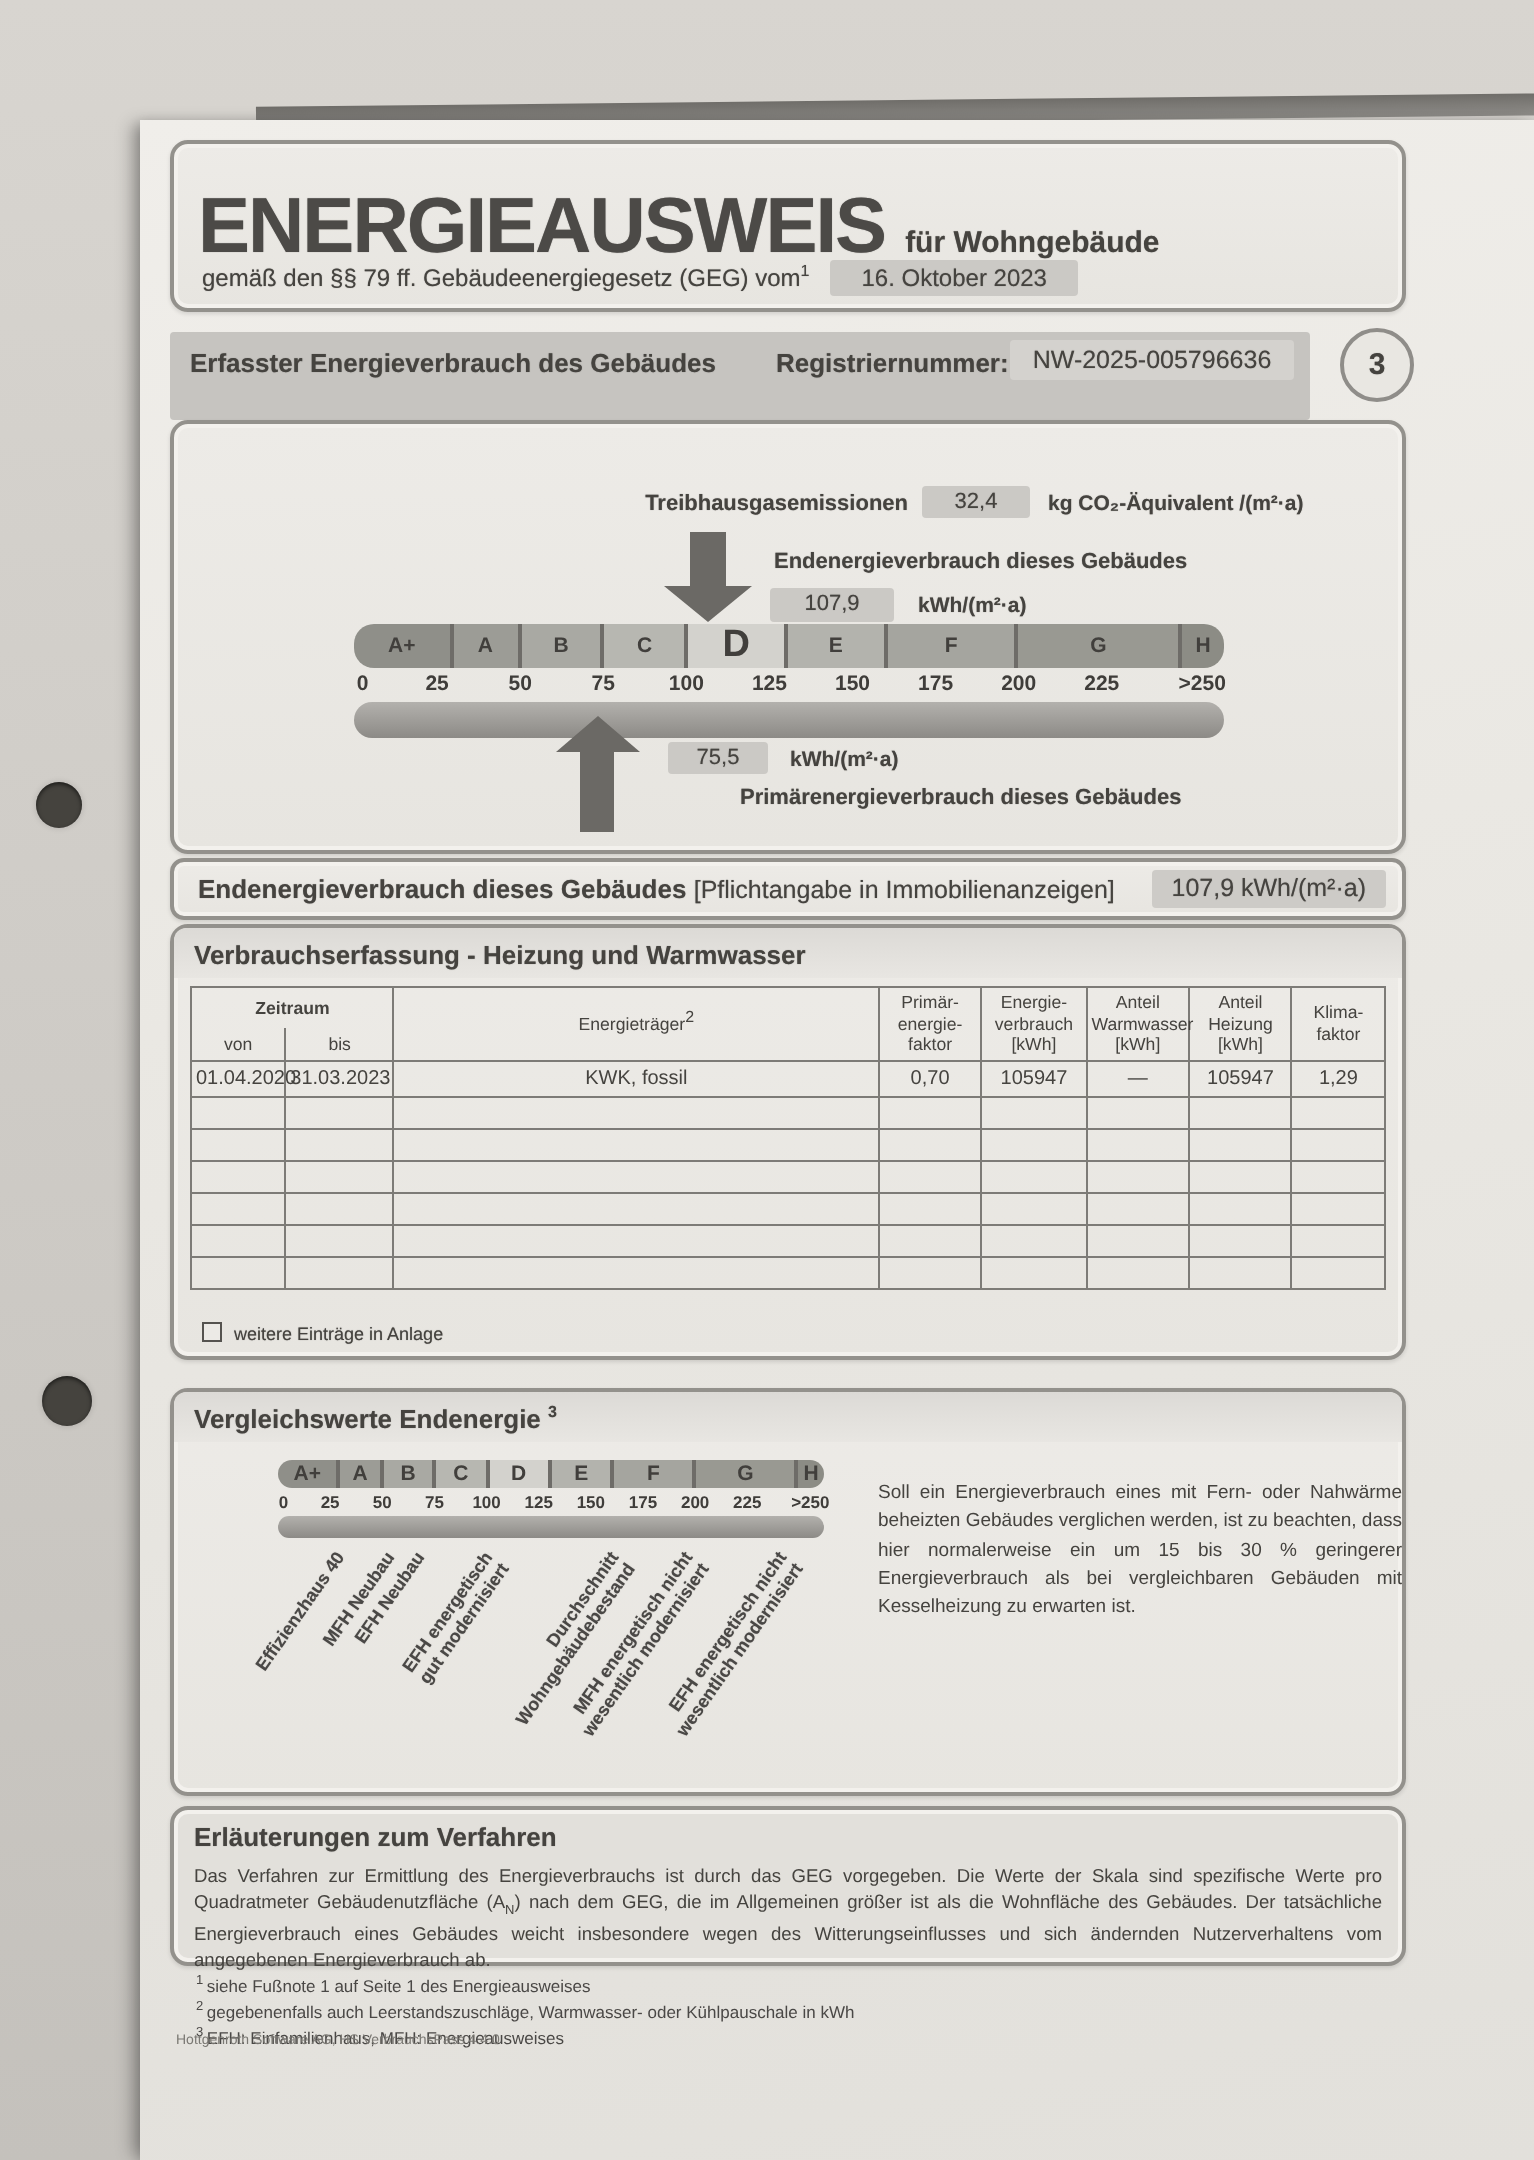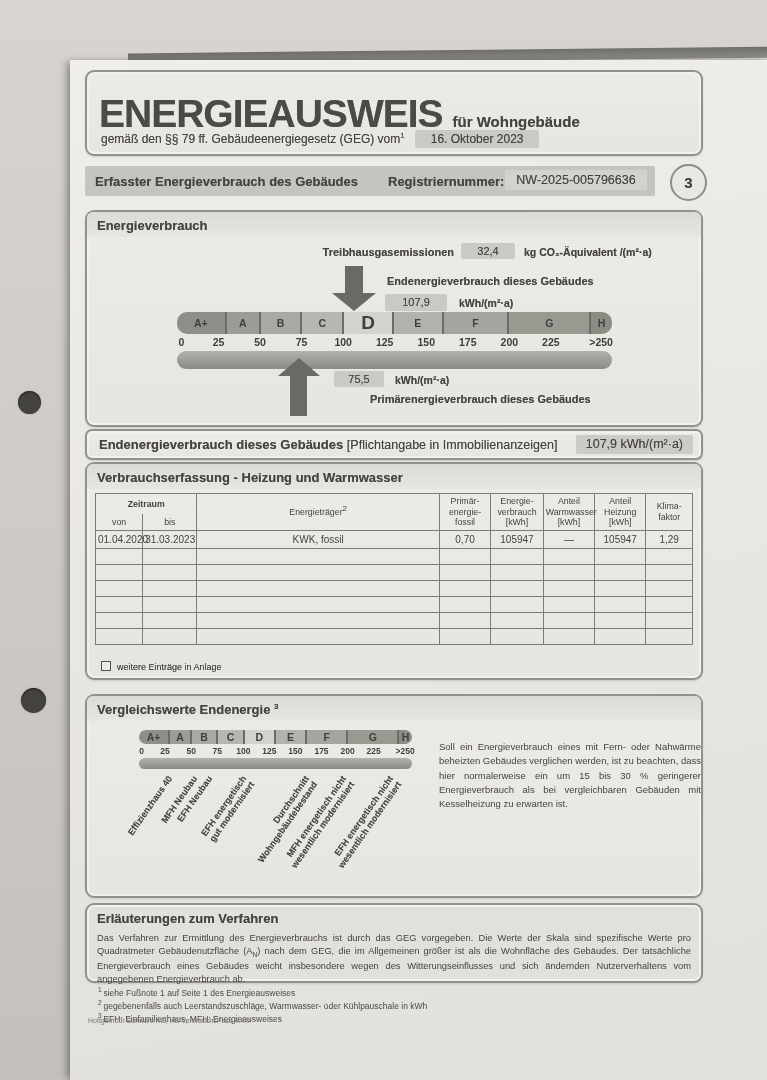--- a/index.html
+++ b/index.html
@@ -71,29 +71,28 @@
 
     <div class="box" style="left:15px;top:10px;width:614px;height:82px;">
       <div class="abs txt" style="left:12px;top:20px;white-space:nowrap;">
         <span class="hdr-title">ENERGIEAUSWEIS</span><span class="hdr-sub txt">für Wohngebäude</span>
       </div>
       <div class="abs txt hdr-law" style="left:14px;top:56px;white-space:nowrap;">
         <span>gemäß den §§ 79 ff. Gebäudeenergiegesetz (GEG) vom</span><span class="sup">1</span><span class="date-box txt">16. Oktober 2023</span>
       </div>
     </div>
 
-    <div class="meta-bar" style="left:15px;top:106px;width:570px;height:30px;">
+    <div class="meta-bar" style="left:15px;top:106px;width:570px;height:44px;">
       <span class="abs txt" style="left:10px;top:8px;font-size:13px;font-weight:bold;">Erfasster Energieverbrauch des Gebäudes</span>
       <span class="abs txt" style="left:303px;top:8px;font-size:13px;font-weight:bold;">Registriernummer:</span>
       <span class="abs txt" style="left:420px;top:4px;width:142px;height:20px;background:#d4d2ce;font-size:12.5px;text-align:center;line-height:20px;border-radius:2px;">NW-2025-005796636</span>
     </div>
     <div class="badge txt" style="left:600px;top:104px;">3</div>
 
     <div class="box" style="left:15px;top:150px;width:614px;height:213px;">
-      <div class="box-title txt">Energieverbrauch</div>
       <span class="abs txt" style="left:195px;top:34px;width:172px;text-align:right;font-size:11px;font-weight:bold;">Treibhausgasemissionen</span>
       <span class="abs txt hl" style="left:374px;top:31px;width:54px;height:16px;font-size:11px;text-align:center;line-height:16px;">32,4</span>
       <span class="abs txt" style="left:437px;top:34px;font-size:10.5px;font-weight:bold;">kg CO₂-Äquivalent /(m²·a)</span>
 
       <div class="astem" style="left:258px;top:54px;width:18px;height:27px;"></div>
       <div class="arrow" style="left:245px;top:81px;border-left:22px solid transparent;border-right:22px solid transparent;border-top:18px solid #6b6965;"></div>
 
       <span class="abs txt" style="left:300px;top:63px;font-size:11px;font-weight:bold;">Endenergieverbrauch dieses Gebäudes</span>
       <span class="abs txt hl" style="left:298px;top:82px;width:62px;height:17px;font-size:11px;text-align:center;line-height:17px;">107,9</span>
       <span class="abs txt" style="left:372px;top:85px;font-size:10.5px;font-weight:bold;">kWh/(m²·a)</span>
@@ -149,21 +148,21 @@
             <col style="width:8.6%">
             <col style="width:8.6%">
             <col style="width:7.8%">
         </colgroup>
         <thead>
           <tr>
             <th colspan="2" class="h-zeit" style="height:18px;">Zeitraum</th>
             <th rowspan="2"><span>Energieträger</span><span class="sup">2</span></th>
             <th rowspan="2">Primär-
 energie-
-fossil</th>
+faktor</th>
             <th rowspan="2">Energie-
 verbrauch
 [kWh]</th>
             <th rowspan="2">Anteil
 Warmwasser
 [kWh]</th>
             <th rowspan="2">Anteil
 Heizung
 [kWh]</th>
             <th rowspan="2">Klima-

